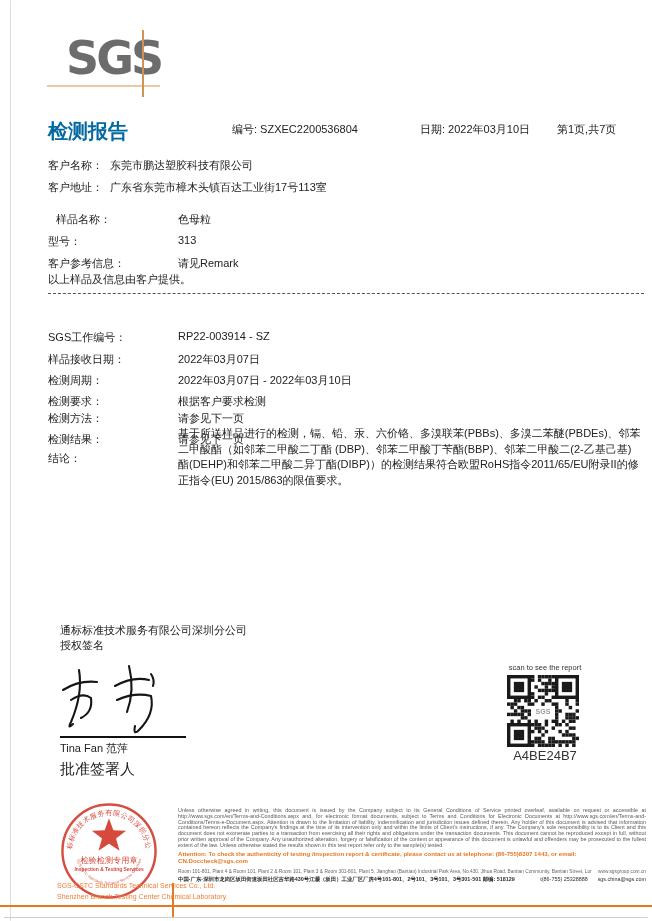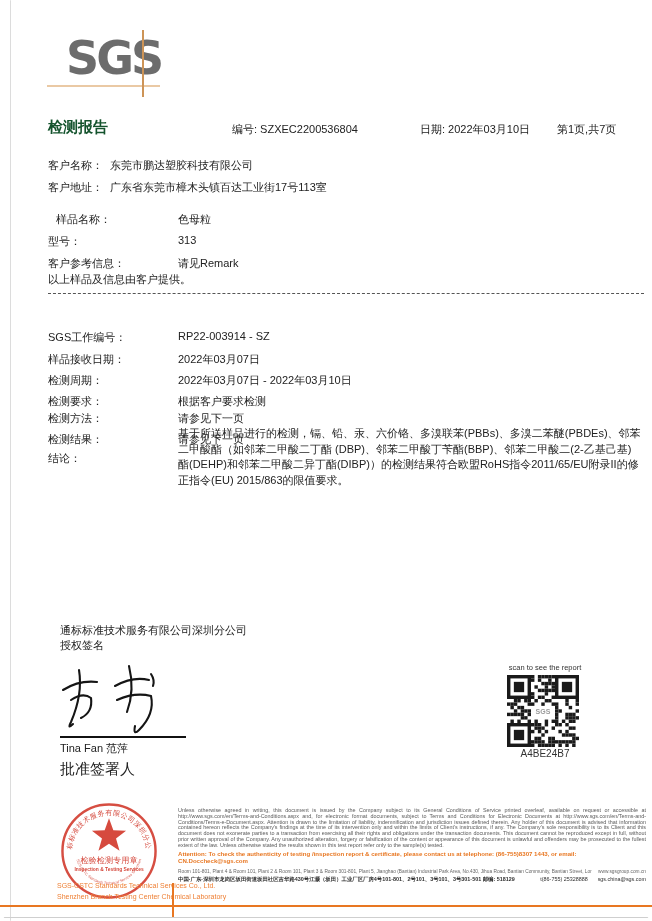--- a/index.html
+++ b/index.html
@@ -10,42 +10,42 @@
   .edge-left { left:10px; top:0; width:1px; height:921px; background:#dcdcdc; }
   .edge-bottom { left:0; top:917px; width:652px; height:1px; background:#cfcfcf; }
 
   
   .logo-word { left:66px; top:34px; font-size:46px; line-height:48px; font-weight:bold;
                color:#6c6c6c; letter-spacing:-3px; font-family:"DejaVu Sans",sans-serif; }
   .logo-hline { left:47px; top:85px; width:113px; height:2px; background:#eac9a4; }
   .logo-vline { left:142px; top:30px; width:2px; height:67px; background:#cd9457; }
 
   
-  .doc-title { left:48px; top:118px; font-size:15px; font-weight:bold; color:#14532d; }
+  .doc-title { left:48px; top:118px; font-size:20px; font-weight:bold; color:#0369a1; }
   .hdr-no    { left:232px; top:122px; font-size:11px; }
   .hdr-date  { left:420px; top:122px; font-size:11px; }
   .hdr-page  { left:557px; top:122px; font-size:11px; }
 
   .lbl { font-size:11px; color:#222; }
   .val { font-size:11px; color:#222; }
 
   .dashed { left:48px; top:293px; width:596px; border-top:1px dashed #555; }
 
   .conclusion { left:178px; top:426px; width:464px; font-size:11px; line-height:15.5px; color:#222; }
 
   .sig-company { left:60px; top:623px; font-size:11px; }
   .sig-auth    { left:60px; top:638px; font-size:11px; }
   .sig-draw    { left:55px; top:660px; }
   .sig-line    { left:60px; top:736px; width:126px; height:2px; background:#111; }
   .sig-name    { left:60px; top:741px; font-size:11px; }
   .sig-title   { left:60px; top:760px; font-size:15px; }
 
   .qr-caption { left:492px; top:663px; width:106px; text-align:center; font-size:7.5px; color:#333; }
   .qr-box     { left:507px; top:675px; width:72px; height:72px; }
-  .qr-code    { left:492px; top:748px; width:106px; text-align:center; font-size:10px; color:#333; }
+  .qr-code    { left:492px; top:748px; width:106px; text-align:center; font-size:13px; color:#333; }
 
   .stamp-box { left:60px; top:802px; width:98px; height:98px; }
   .stamp-en1 { left:57px; top:882px; font-size:7px; color:#ee7f33; white-space:nowrap; }
   .stamp-en2 { left:57px; top:893px; font-size:7px; color:#ee7f33; white-space:nowrap; }
 
   .footer-col { left:178px; top:808px; width:468px; }
   .legal { font-size:5.4px; line-height:5.75px; color:#5a5a5a; text-align:justify; }
   .attention { margin-top:2px; font-size:6.1px; line-height:7.2px; color:#e87722; font-weight:bold; }
   .addr1 { margin-top:3px; display:flex; font-size:4.8px; line-height:7px; color:#666; white-space:nowrap; overflow:hidden; }
   .addr1 .site { margin-left:6px; }

